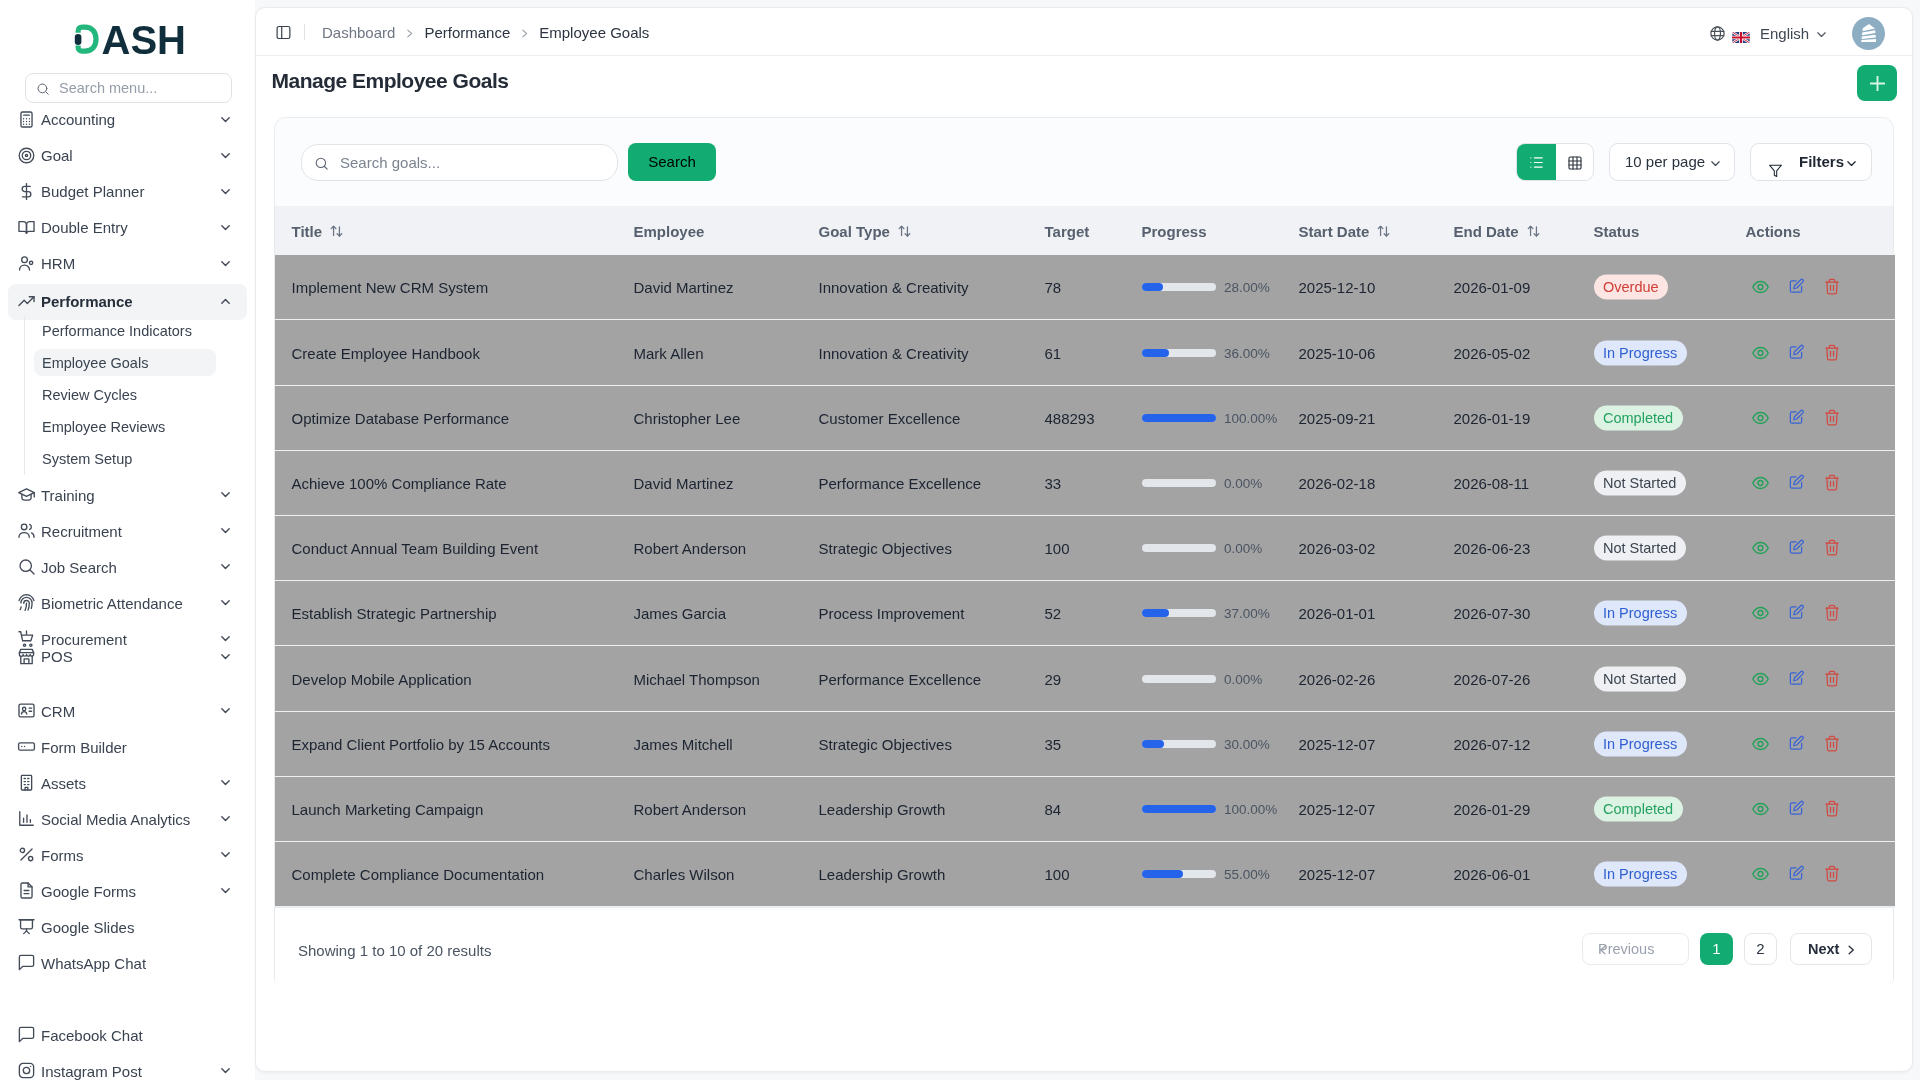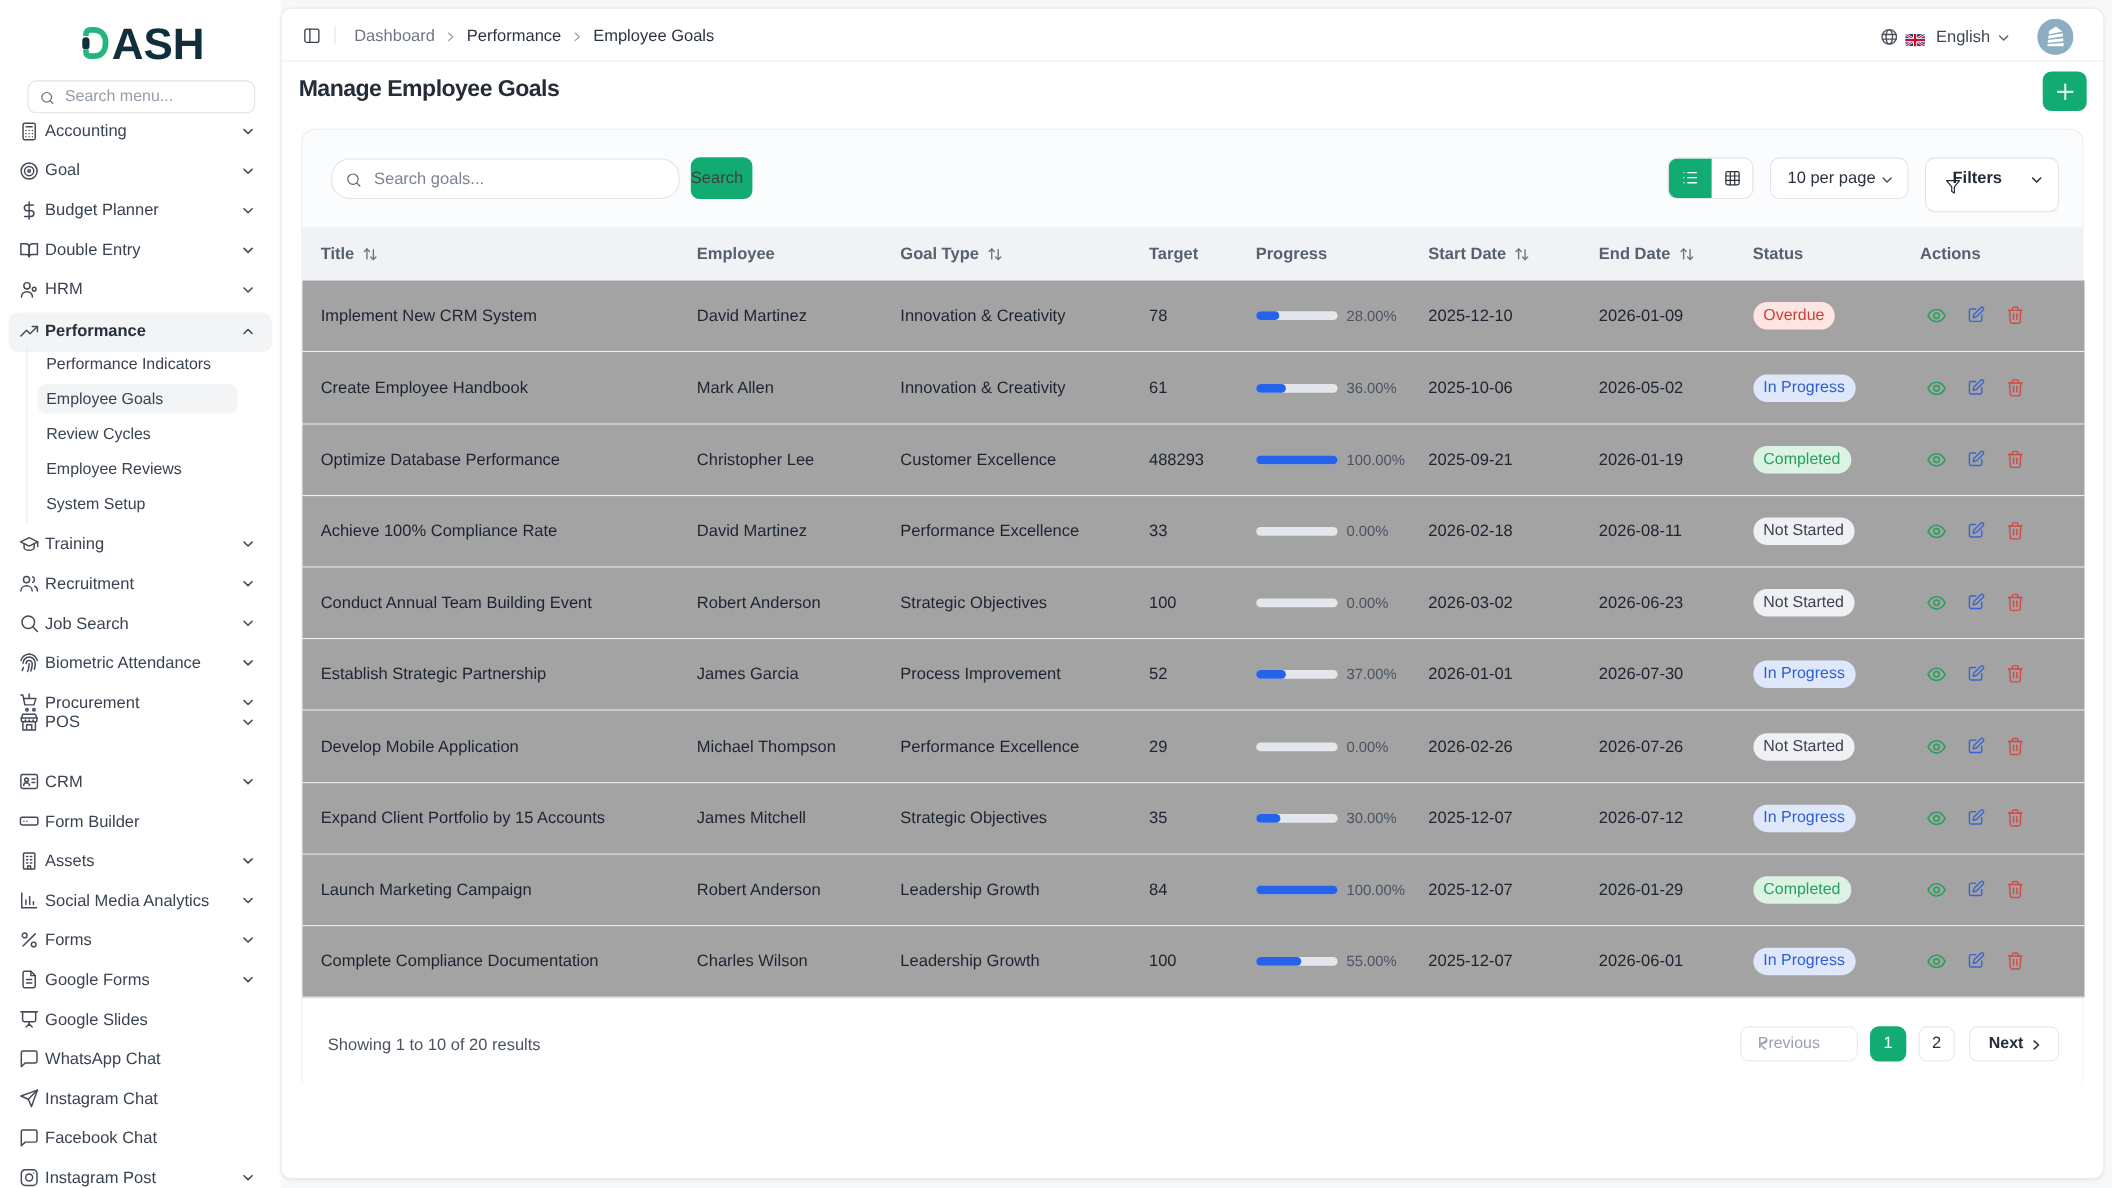--- a/index.html
+++ b/index.html
@@ -24,27 +24,27 @@
 #bc{position:absolute;left:66px;top:16px;font-size:15px;color:#6f7683;display:flex;align-items:center;gap:9px;white-space:nowrap}
 #bc .cur{color:#2b3440}
 #bc svg{margin-top:1px}
 h1{position:absolute;left:15.5px;top:60.5px;font-size:21px;color:#242c38;letter-spacing:-0.5px}
 #addbtn{position:absolute;left:1601px;top:57px;width:40px;height:36px;background:#12ab71;border-radius:8px;color:#d9f7e8;text-align:center;font-size:23px;line-height:34px;font-weight:400}
 #card{position:absolute;left:18px;top:108.8px;width:1620px;height:873.4px;background:#fff;border:1px solid #e8ebee;border-radius:12px}
 #ctop{position:absolute;left:0;top:0;width:100%;height:88.5px;background:#fbfcfd;border-radius:12px 12px 0 0}
 #gsearch{position:absolute;left:26px;top:26px;width:317px;height:37px;border:1px solid #e0e4e9;border-radius:17px;background:#fff}
 #gsearch svg{position:absolute;left:12px;top:11px;color:#596270}
 #gsearch span{position:absolute;left:38px;top:9px;font-size:15px;color:#7b8490}
-#sbtn{position:absolute;left:353px;top:25px;width:56px;height:38px;background:#12ab71;border-radius:8px;color:#404040;font-size:15px;line-height:38px}
+#sbtn{position:absolute;left:353px;top:25px;width:88px;height:38px;background:#12ab71;border-radius:8px;color:#000000;font-size:15px;text-align:center;line-height:38px}
 #vtog{position:absolute;left:1240.5px;top:25px;width:78px;height:38px;border:1px solid #e0e4e9;border-radius:9px;background:#fff;overflow:hidden}
 #vtog .g{position:absolute;left:0;top:0;width:39px;height:38px;background:#12ab71;text-align:center;line-height:44px}
 #vtog .w{position:absolute;left:39px;top:0;width:39px;height:38px;text-align:center;line-height:44px}
 #pp{position:absolute;left:1334px;top:25px;width:126px;height:38px;border:1px solid #e0e4e9;border-radius:9px;background:#fff;font-size:15px;color:#2a323e;line-height:36px;padding-left:15px}
 #pp svg{position:absolute;right:12px;top:13px;color:#444c58}
-#fil{position:absolute;left:1475px;top:25px;width:122px;height:50px;border:1px solid #e0e4e9;border-radius:9px;background:#fff;font-size:15px;font-weight:bold;color:#1f2733;line-height:36px;padding-left:24px}
+#fil{position:absolute;left:1475px;top:25px;width:122px;height:38px;border:1px solid #e0e4e9;border-radius:9px;background:#fff;font-size:15px;font-weight:bold;color:#1f2733;line-height:36px;padding-left:48px}
 #fil .fu{position:absolute;left:17px;top:11px}
 #fil .ch2{position:absolute;right:13px;top:13px;color:#1f2733}
 #thead{position:absolute;left:0;top:88.5px;width:100%;height:49px;background:#f0f2f5}
 .hc{position:absolute;top:50%;transform:translateY(-50%);font-size:15px;font-weight:bold;color:#57606e;white-space:nowrap;display:flex;align-items:center;gap:7px}
 .sort{color:#6b7585;stroke-width:2}
 .row{position:absolute;left:0;width:1620px;height:65.2px;border-bottom:1px solid #edf0f3;background:#a3a3a3}
 .cc{position:absolute;top:50%;transform:translateY(-50%);font-size:15px;color:#1c2431;white-space:nowrap}
 .bar{position:absolute;left:866.5px;top:50%;margin-top:-4px;width:74px;height:8px;background:#e3e6ea;border-radius:4px}
 .bar b{position:absolute;left:0;top:0;height:8px}
 .bar i{display:block;height:8px;background:#2563eb;border-radius:4px}
@@ -314,27 +314,20 @@
         <line x1="12" y1="15" x2="12" y2="17.5"></line>
         <path d="M8.5,21 12,17.5 15.5,21"></path>
       </svg>
       <span class="lb">Google Slides</span>
     </div>
 <div class="mi" style="top:944.5px">
       <svg class="ic" width="19" height="19" viewBox="0 0 24 24">
         <path d="M21,14.8a2,2 0 0 1 -2,2H7.5L3,21V5a2,2 0 0 1 2,-2h14a2,2 0 0 1 2,2z"></path>
       </svg>
       <span class="lb">WhatsApp Chat</span>
-    </div>
-<div class="mi" style="top:980.5px">
-      <svg class="ic" width="19" height="19" viewBox="0 0 24 24">
-        <line x1="21.5" y1="2.5" x2="11" y2="13"></line>
-        <path d="M21.5,2.5 14.7,21.5 11,13 2.5,9.3z"></path>
-      </svg>
-      <span class="lb">Instagram Chat</span>
     </div>
 <div class="mi" style="top:1016.5px">
       <svg class="ic" width="19" height="19" viewBox="0 0 24 24">
         <path d="M21,14.8a2,2 0 0 1 -2,2H7.5L3,21V5a2,2 0 0 1 2,-2h14a2,2 0 0 1 2,2z"></path>
       </svg>
       <span class="lb">Facebook Chat</span>
     </div>
 <div class="mi" style="top:1052.5px">
       <svg class="ic" width="19" height="19" viewBox="0 0 24 24">
         <rect x="3" y="3" width="18" height="18" rx="4.5"></rect>

